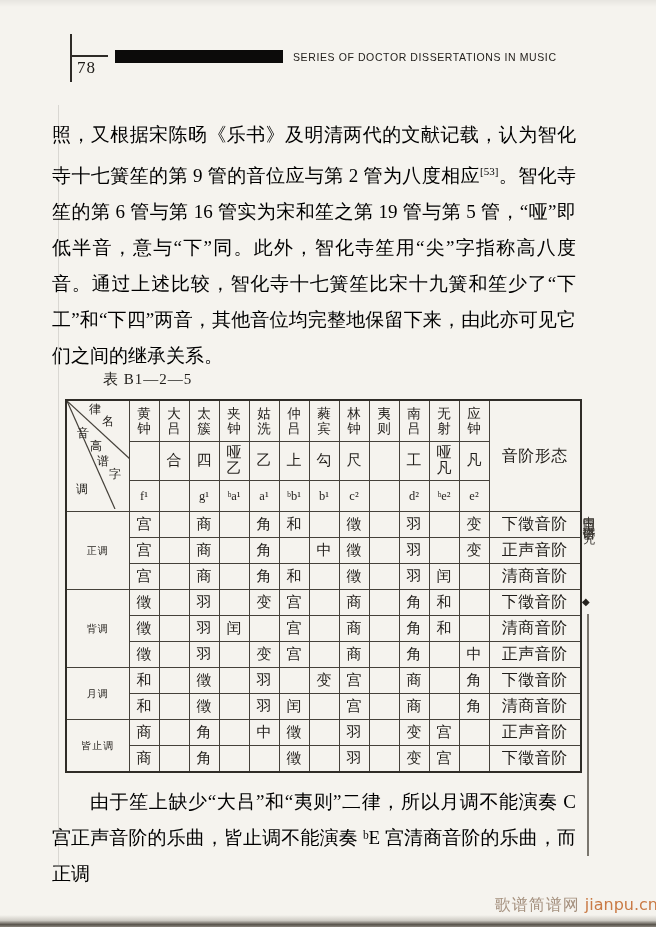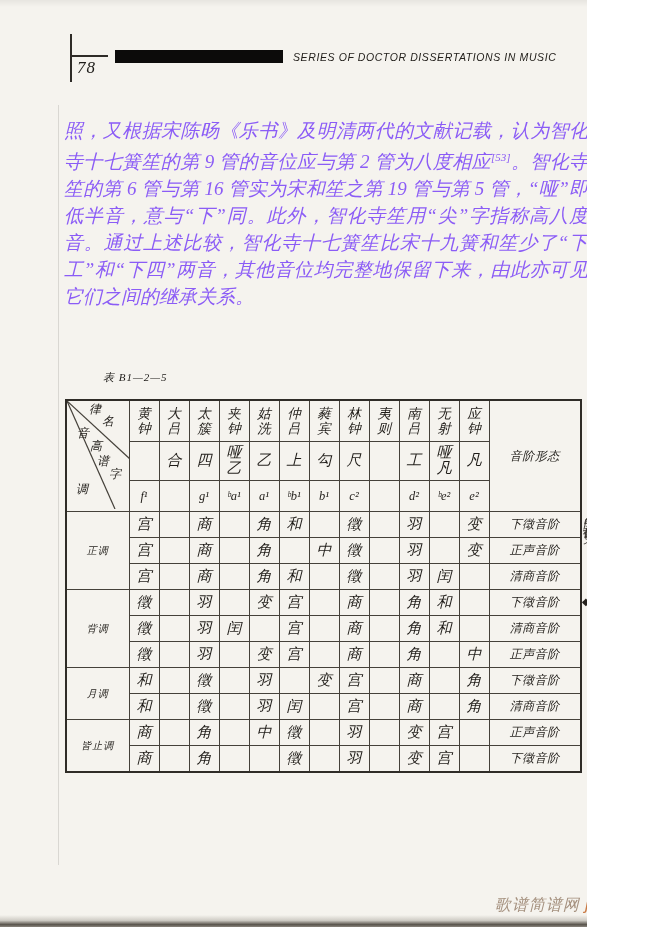--- a/index.html
+++ b/index.html
@@ -1,63 +1,62 @@
 <!DOCTYPE html>
 <html><head>
 <meta charset="utf-8">
 <style>
   html,body{margin:0;padding:0;}
   .page{
-    position:relative; width:587px; height:927px; overflow:hidden;
+    position:relative; width:656px; height:927px; overflow:hidden;
     background:#f5f3ee; color:#1d1b18;
     font-family:"Liberation Serif","DejaVu Serif",serif;
-    font-style:italic;
   }
   .top-edge{position:absolute;left:0;top:0;width:100%;height:7px;
     background:linear-gradient(#e7e5e0,#f5f3ee);}
   .bottom-edge{position:absolute;left:0;top:915px;width:100%;height:12px;
     background:linear-gradient(#f5f3ee 0%,#cfccc5 45%,#5a554d 80%,#8b867e 100%);}
   .left-edge{position:absolute;left:58px;top:105px;width:1px;height:760px;
     background:rgba(95,90,82,.18);}
 
   
   .corner-mark-v{position:absolute;left:70px;top:34px;width:2px;height:48px;background:#2e2b27;}
   .corner-mark-h{position:absolute;left:70px;top:55px;width:38px;height:2px;background:#2e2b27;}
   .page-num{position:absolute;left:77px;top:58px;font-size:17px;letter-spacing:1px;}
   .black-bar{position:absolute;left:115px;top:50px;width:168px;height:13px;background:#0c0b0a;}
   .series-en{position:absolute;left:293px;top:51px;font-size:10.5px;letter-spacing:.6px;
     font-family:"Liberation Sans","DejaVu Sans",sans-serif;color:#23201c;}
   .series-cn{position:absolute;left:117px;top:66px;font-size:12px;letter-spacing:8px;color:#23201c;}
 
   
-  .para{position:absolute;left:64px;width:524px;font-size:19px;line-height:27px;
-    text-align:justify;text-justify:inter-ideograph;color:#8b5cf6;}
+  .para{position:absolute;left:52px;width:524px;font-size:19px;line-height:36px;
+    text-align:justify;text-justify:inter-ideograph;color:#000000;}
   .p1{top:117px;}
   .p2{top:282px;text-indent:2em;}
   .p3{top:784px;text-indent:2em;}
   sup{font-size:11px;}
 
-  .caption{position:absolute;left:103px;top:370px;font-size:11px;letter-spacing:1px;}
+  .caption{position:absolute;left:103px;top:370px;font-size:15px;letter-spacing:1px;}
 
   
   table.scale-table{position:absolute;left:65px;top:399px;width:515px;
     border-collapse:collapse;table-layout:fixed;
     border:2px solid #2f2c27;}
   .scale-table td{border:1px solid #45413a;text-align:center;vertical-align:middle;
     padding:0;white-space:pre-line;word-break:break-all;overflow:hidden;color:#201d19;}
   .r-lv td{height:40px;}
   .r-pz td{height:38px;}
   .r-ph td{height:30px;}
   .r-body td{height:25px;}
   td.lv{font-size:13.5px;line-height:1.12;}
   td.pz{font-size:15px;line-height:1.05;}
   td.ph{font-size:12.5px;font-family:"Liberation Serif","DejaVu Serif",serif;}
   td.bd{font-size:15px;}
   td.gname{font-size:10px;letter-spacing:1px;}
-  td.scale,td.scalehead{font-size:12px;letter-spacing:.5px;}
+  td.scale,td.scalehead{font-size:16px;letter-spacing:.5px;}
   td.corner{position:relative;padding:0;}
   td.corner svg{position:absolute;left:0;top:0;}
   td.corner svg line{stroke:#45413a;stroke-width:1.2;}
   .corner-ch{position:absolute;font-size:12px;line-height:1;color:#201d19;}
 
   
   .margin-text{position:absolute;left:580px;top:506px;writing-mode:vertical-rl;
     font-size:12.5px;letter-spacing:2.5px;color:#37332e;}
   .margin-diamond{position:absolute;left:582px;top:596px;font-size:10px;color:#26231f;}
   .margin-rule{position:absolute;left:587px;top:614px;width:1.5px;height:242px;background:#7a766e;}
@@ -313,20 +312,21 @@
           <td class="bd">羽</td>
           <td class="bd"></td>
           <td class="bd">变</td>
           <td class="bd">宫</td>
           <td class="bd"></td>
           <td class="scale">下徵音阶</td>
         </tr>
       </tbody>
   </table>
 
+  <div class="para p3">由于笙上缺少“大吕”和“夷则”二律，所以月调不能演奏 C 宫正声音阶的乐曲，皆止调不能演奏 ᵇE 宫清商音阶的乐曲，而正调</div>
 
   <div class="margin-text">中国工尺谱研究</div>
   <div class="margin-diamond">◆</div>
   <div class="margin-rule"></div>
 
   <div class="footer">
     <span class="f-cn">歌谱简谱网</span>
     <span class="f-url">jianpu.cn</span>
   </div>
 

